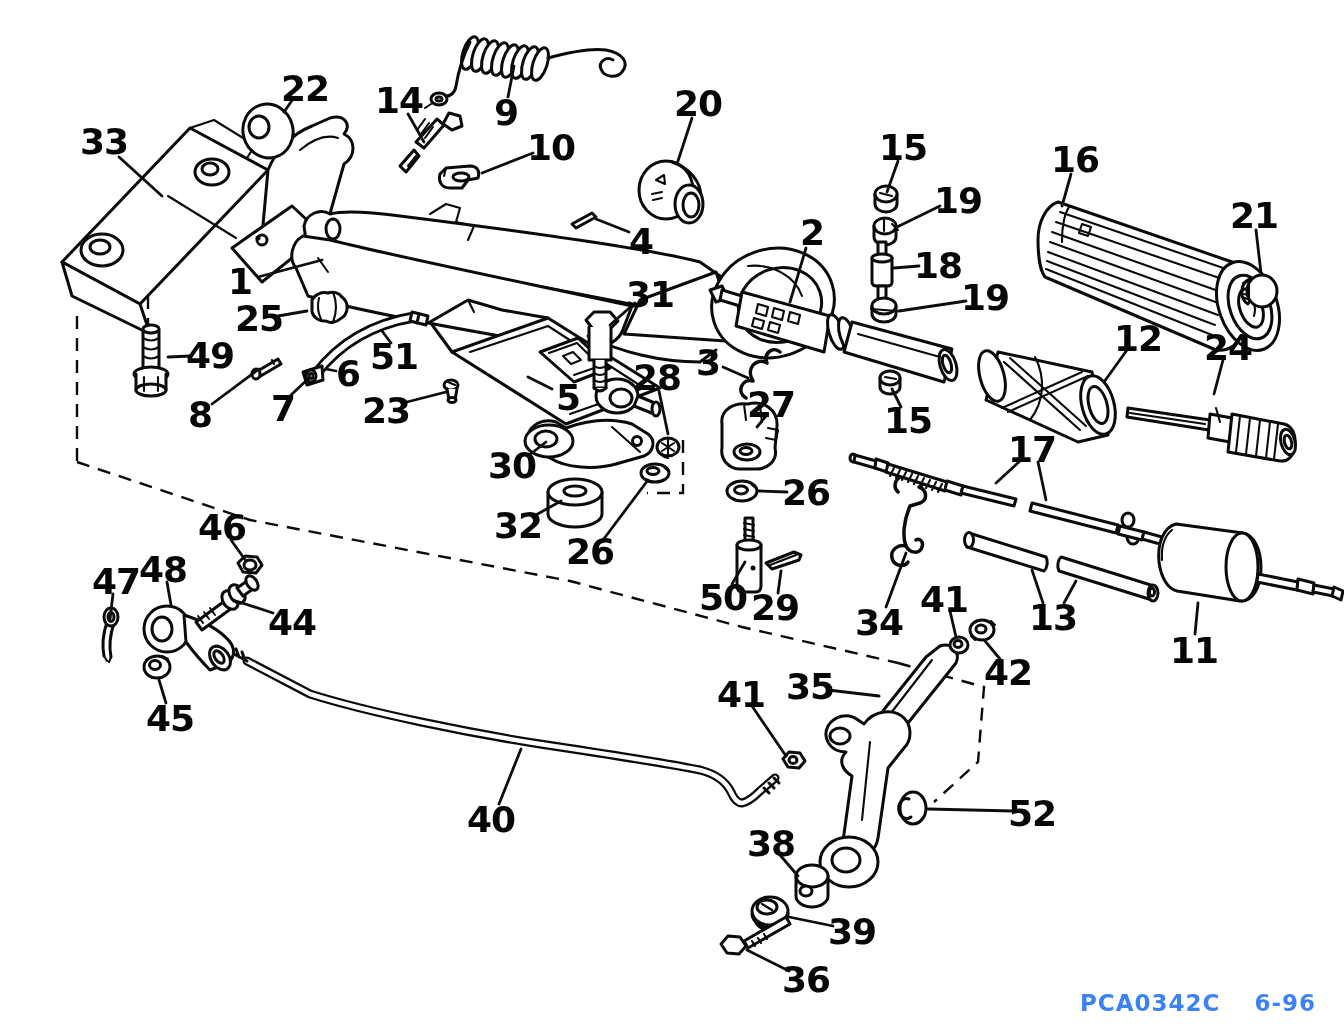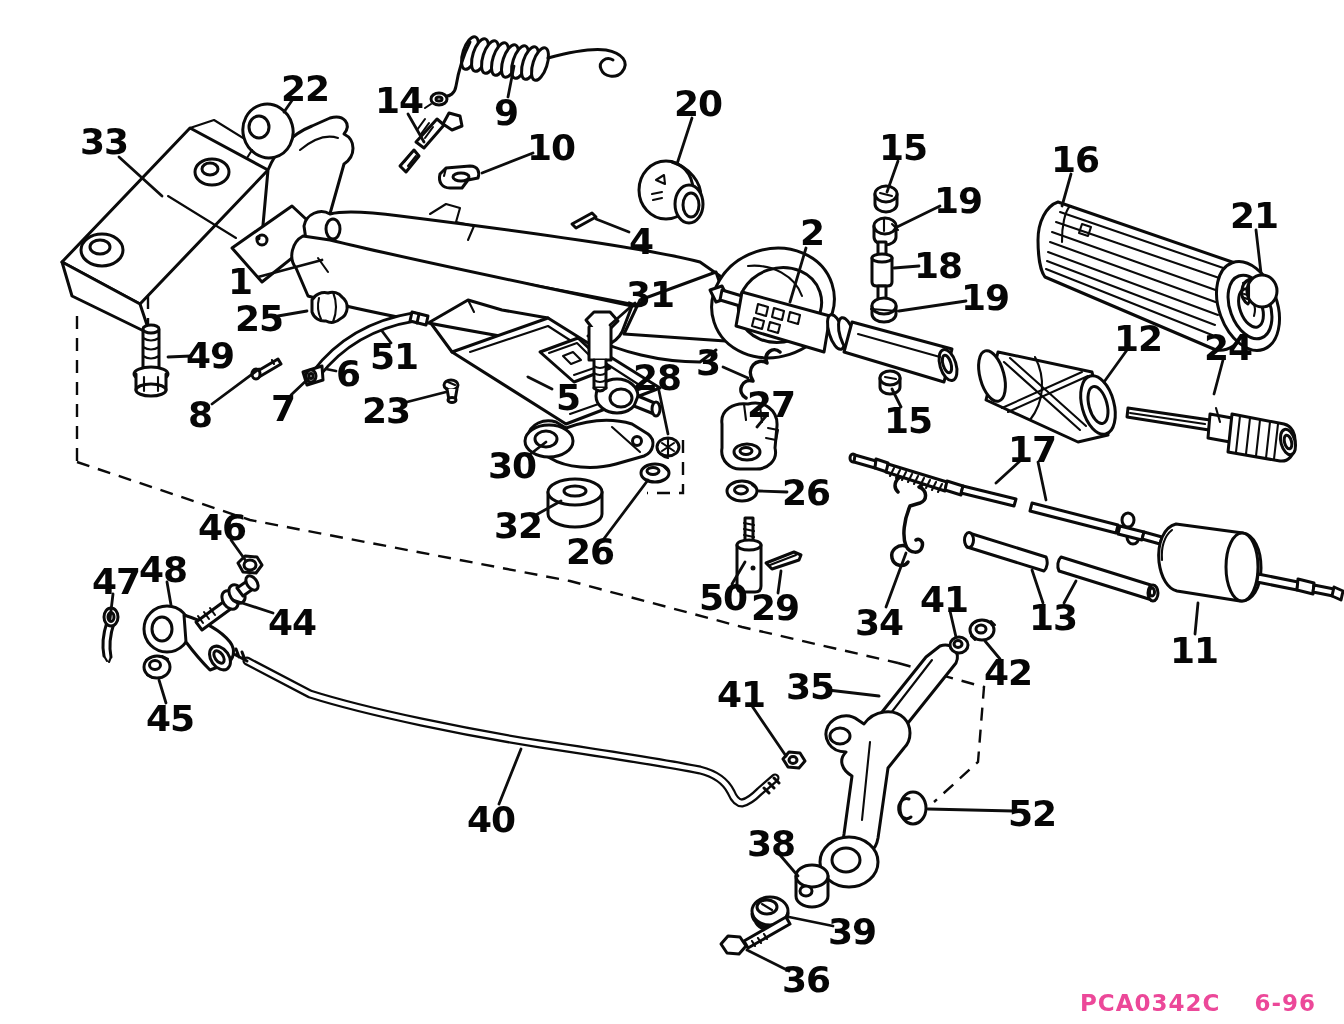--- a/index.html
+++ b/index.html
@@ -8,21 +8,21 @@
   svg{position:absolute;left:0;top:0;}
   .part{stroke:#0a0a0a;stroke-width:3;fill:#ffffff;stroke-linejoin:round;stroke-linecap:round;}
   .part .ln{fill:none;}
   .part .thin{stroke-width:2.1;fill:none;}
   .part .hole{fill:#ffffff;}
   .part .dot{fill:#0a0a0a;stroke:none;}
   .dash{stroke:#0a0a0a;stroke-width:2.4;fill:none;stroke-dasharray:13 9;}
   .leader{stroke:#0d0d0d;stroke-width:2.8;stroke-linecap:round;}
   .callout{font-family:"DejaVu Sans","Liberation Sans",sans-serif;font-weight:bold;font-size:36px;
            letter-spacing:-1px;fill:#060606;text-anchor:middle;dominant-baseline:central;}
-  #footer{position:absolute;right:28px;bottom:8px;font-weight:bold;font-size:23px;color:#ec4899;
+  #footer{position:absolute;right:28px;bottom:8px;font-weight:bold;font-size:23px;color:#3b82f6;
           letter-spacing:1px;}
   #footer .gap{display:inline-block;width:34px;}
 </style>
 </head>
 <body>
 
 <div id="stage">
 <svg width="1344" height="1024" viewBox="0 0 1344 1024">
 
   <g>

